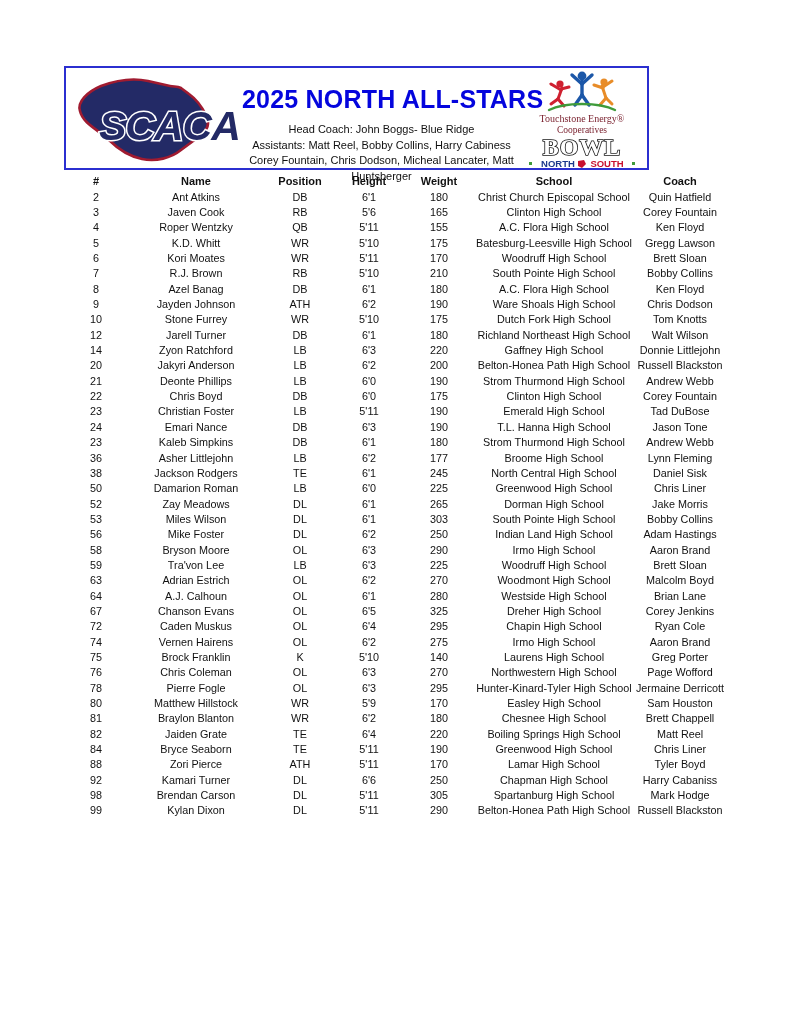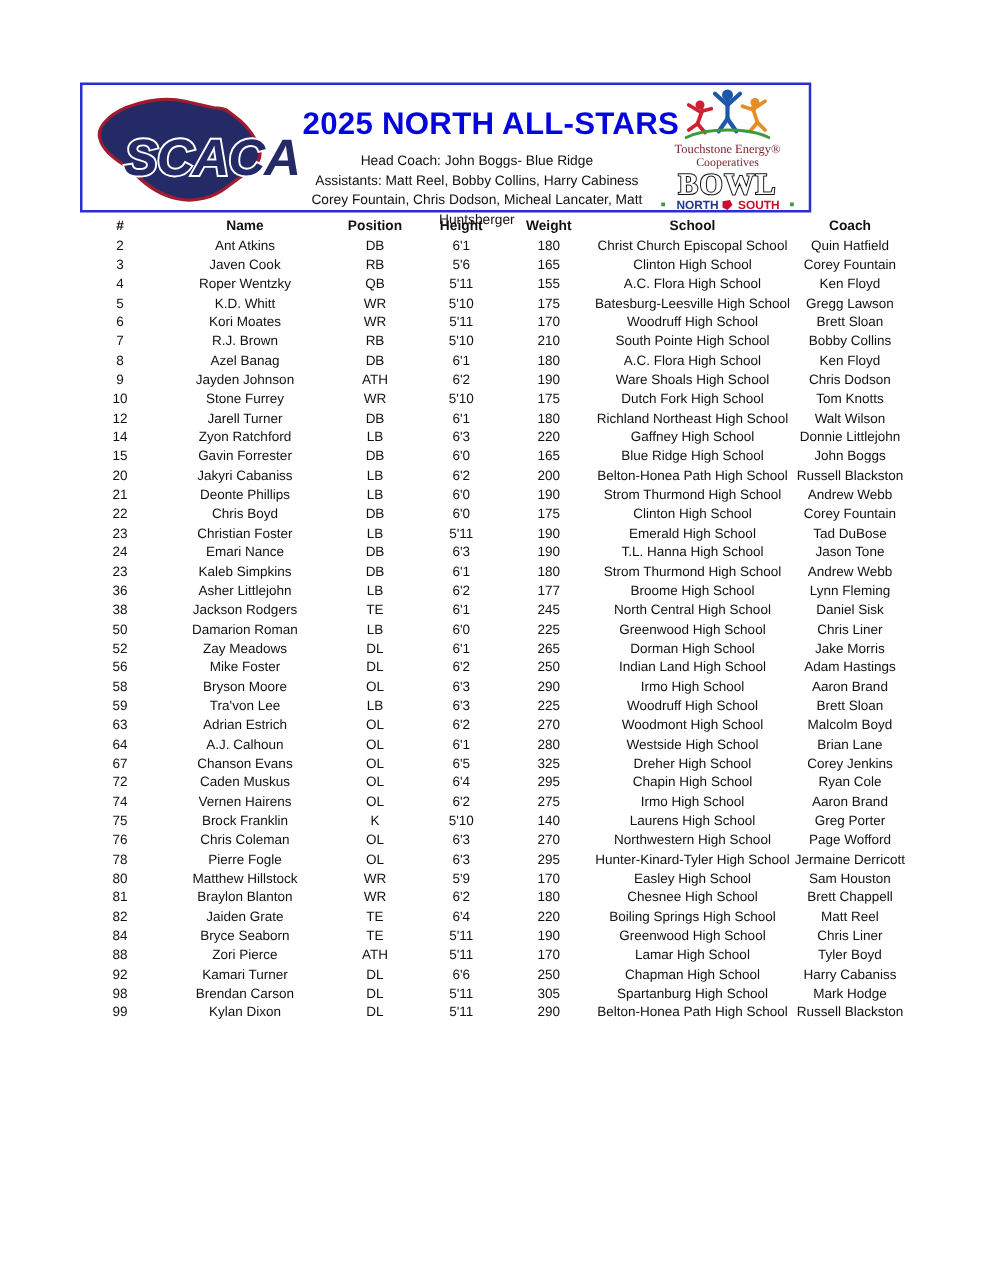--- a/index.html
+++ b/index.html
@@ -229,31 +229,22 @@
         <tr>
           <td>14</td>
           <td>Zyon Ratchford</td>
           <td>LB</td>
           <td>6'3</td>
           <td>220</td>
           <td>Gaffney High School</td>
           <td>Donnie Littlejohn</td>
         </tr>
         <tr>
-          <td>15</td>
-          <td>Gavin Forrester</td>
-          <td>DB</td>
-          <td>6'0</td>
-          <td>165</td>
-          <td>Blue Ridge High School</td>
-          <td>John Boggs</td>
-        </tr>
-        <tr>
           <td>20</td>
-          <td>Jakyri Cabaniss</td>
+          <td>Jakyri Anderson</td>
           <td>LB</td>
           <td>6'2</td>
           <td>200</td>
           <td>Belton-Honea Path High School</td>
           <td>Russell Blackston</td>
         </tr>
         <tr>
           <td>21</td>
           <td>Deonte Phillips</td>
           <td>LB</td>
@@ -328,20 +319,29 @@
         <tr>
           <td>52</td>
           <td>Zay Meadows</td>
           <td>DL</td>
           <td>6'1</td>
           <td>265</td>
           <td>Dorman High School</td>
           <td>Jake Morris</td>
         </tr>
         <tr>
+          <td>53</td>
+          <td>Miles Wilson</td>
+          <td>DL</td>
+          <td>6'1</td>
+          <td>303</td>
+          <td>South Pointe High School</td>
+          <td>Bobby Collins</td>
+        </tr>
+        <tr>
           <td>56</td>
           <td>Mike Foster</td>
           <td>DL</td>
           <td>6'2</td>
           <td>250</td>
           <td>Indian Land High School</td>
           <td>Adam Hastings</td>
         </tr>
         <tr>
           <td>58</td>

